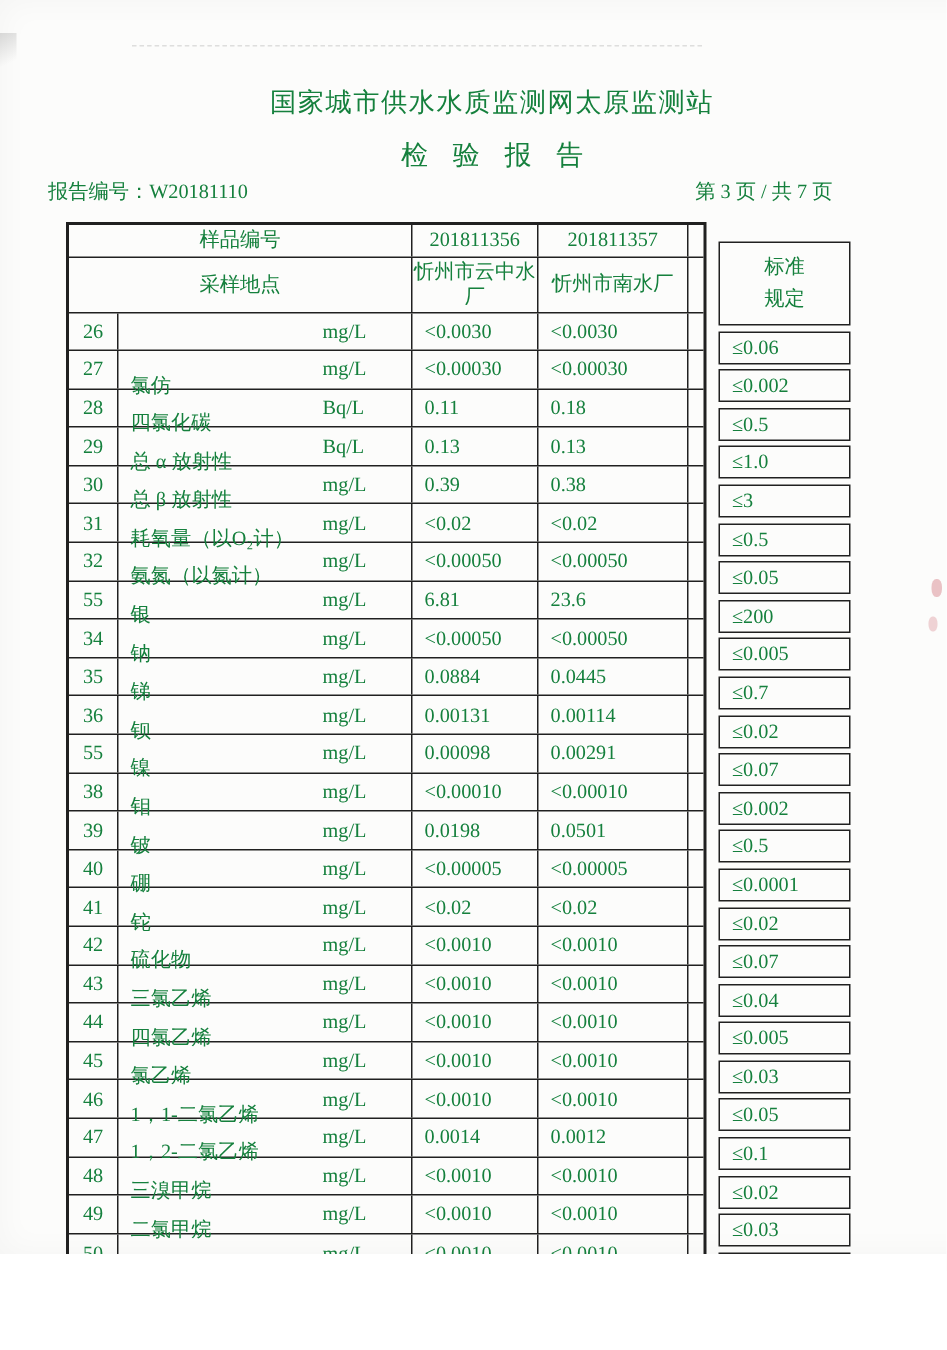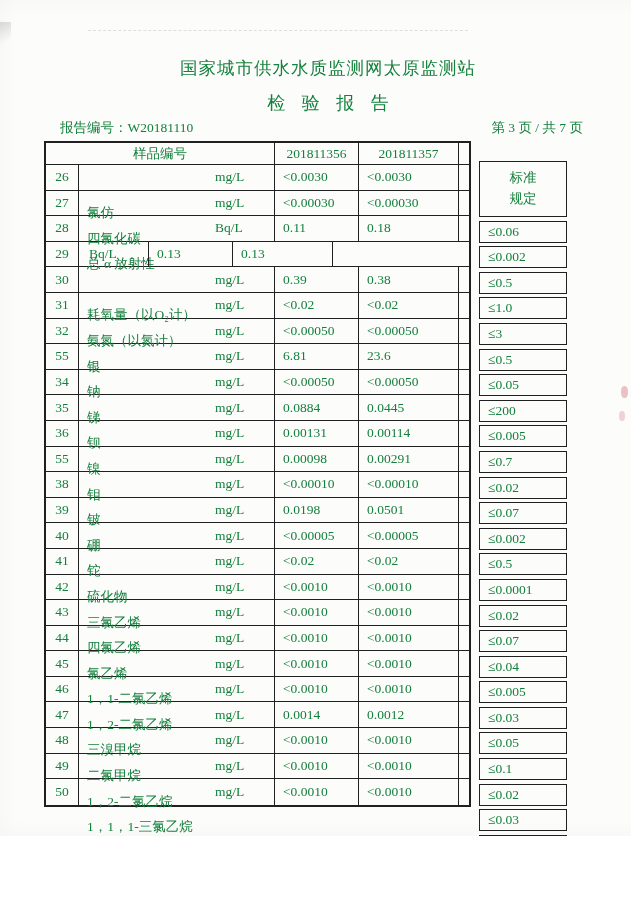--- a/index.html
+++ b/index.html
@@ -19,28 +19,28 @@
   .doc-title {
     position: absolute; top: 56px; left: 0; width: 100%;
     text-align: center; font-size: 17.5px; letter-spacing: 1px; font-weight: 500;
   }
   .doc-subtitle {
     position: absolute; top: 91px; left: 0; width: 100%;
     text-align: center; font-size: 18px; letter-spacing: 6px; padding-left: 6px;
     box-sizing: border-box; font-weight: 400;
   }
   .info-row {
-    position: absolute; top: 119px; left: 60px; width: 523px;
+    position: absolute; top: 119px; left: 32px; width: 523px;
     display: flex; justify-content: space-between; font-size: 13.5px;
   }
 
   
   .table-area {
     position: absolute; top: 141px; left: 44px;
-    display: flex; align-items: flex-start;
+    display: flex; align-items: center;
   }
   .main-table {
     width: 427px; box-sizing: border-box;
     border: 2px solid #202020;
     font-size: 13.5px;
   }
   .mrow {
     display: flex; height: 25.6px; box-sizing: border-box;
     border-bottom: 1.5px solid #202020;
   }
@@ -116,20 +116,26 @@
 
   <div class="table-area">
 
     <div class="main-table">
       <div class="mrow hrow1">
         <div class="cell c-merge">样品编号</div>
         <div class="cell c-s1 c-center">201811356</div>
         <div class="cell c-s2 c-center">201811357</div>
         <div class="cell c-narrow"></div>
       </div>
+      <div class="mrow hrow2">
+        <div class="cell c-merge">采样地点</div>
+        <div class="cell c-s1 c-center c-wrap">忻州市云中水厂</div>
+        <div class="cell c-s2 c-center c-wrap">忻州市南水厂</div>
+        <div class="cell c-narrow"></div>
+      </div>
 
   <div class="mrow">
     <div class="cell c-no">26</div>
     <div class="cell c-name">氯仿</div>
     <div class="cell c-unit">mg/L</div>
     <div class="cell c-s1">&lt;0.0030</div>
     <div class="cell c-s2">&lt;0.0030</div>
     <div class="cell c-narrow"></div>
   </div>
 
@@ -146,20 +152,21 @@
     <div class="cell c-no">28</div>
     <div class="cell c-name">总 α 放射性</div>
     <div class="cell c-unit">Bq/L</div>
     <div class="cell c-s1">0.11</div>
     <div class="cell c-s2">0.18</div>
     <div class="cell c-narrow"></div>
   </div>
 
   <div class="mrow">
     <div class="cell c-no">29</div>
+    <div class="cell c-name">总 β 放射性</div>
     <div class="cell c-unit">Bq/L</div>
     <div class="cell c-s1">0.13</div>
     <div class="cell c-s2">0.13</div>
     <div class="cell c-narrow"></div>
   </div>
 
   <div class="mrow">
     <div class="cell c-no">30</div>
     <div class="cell c-name">耗氧量（以O₂计）</div>
     <div class="cell c-unit">mg/L</div>

